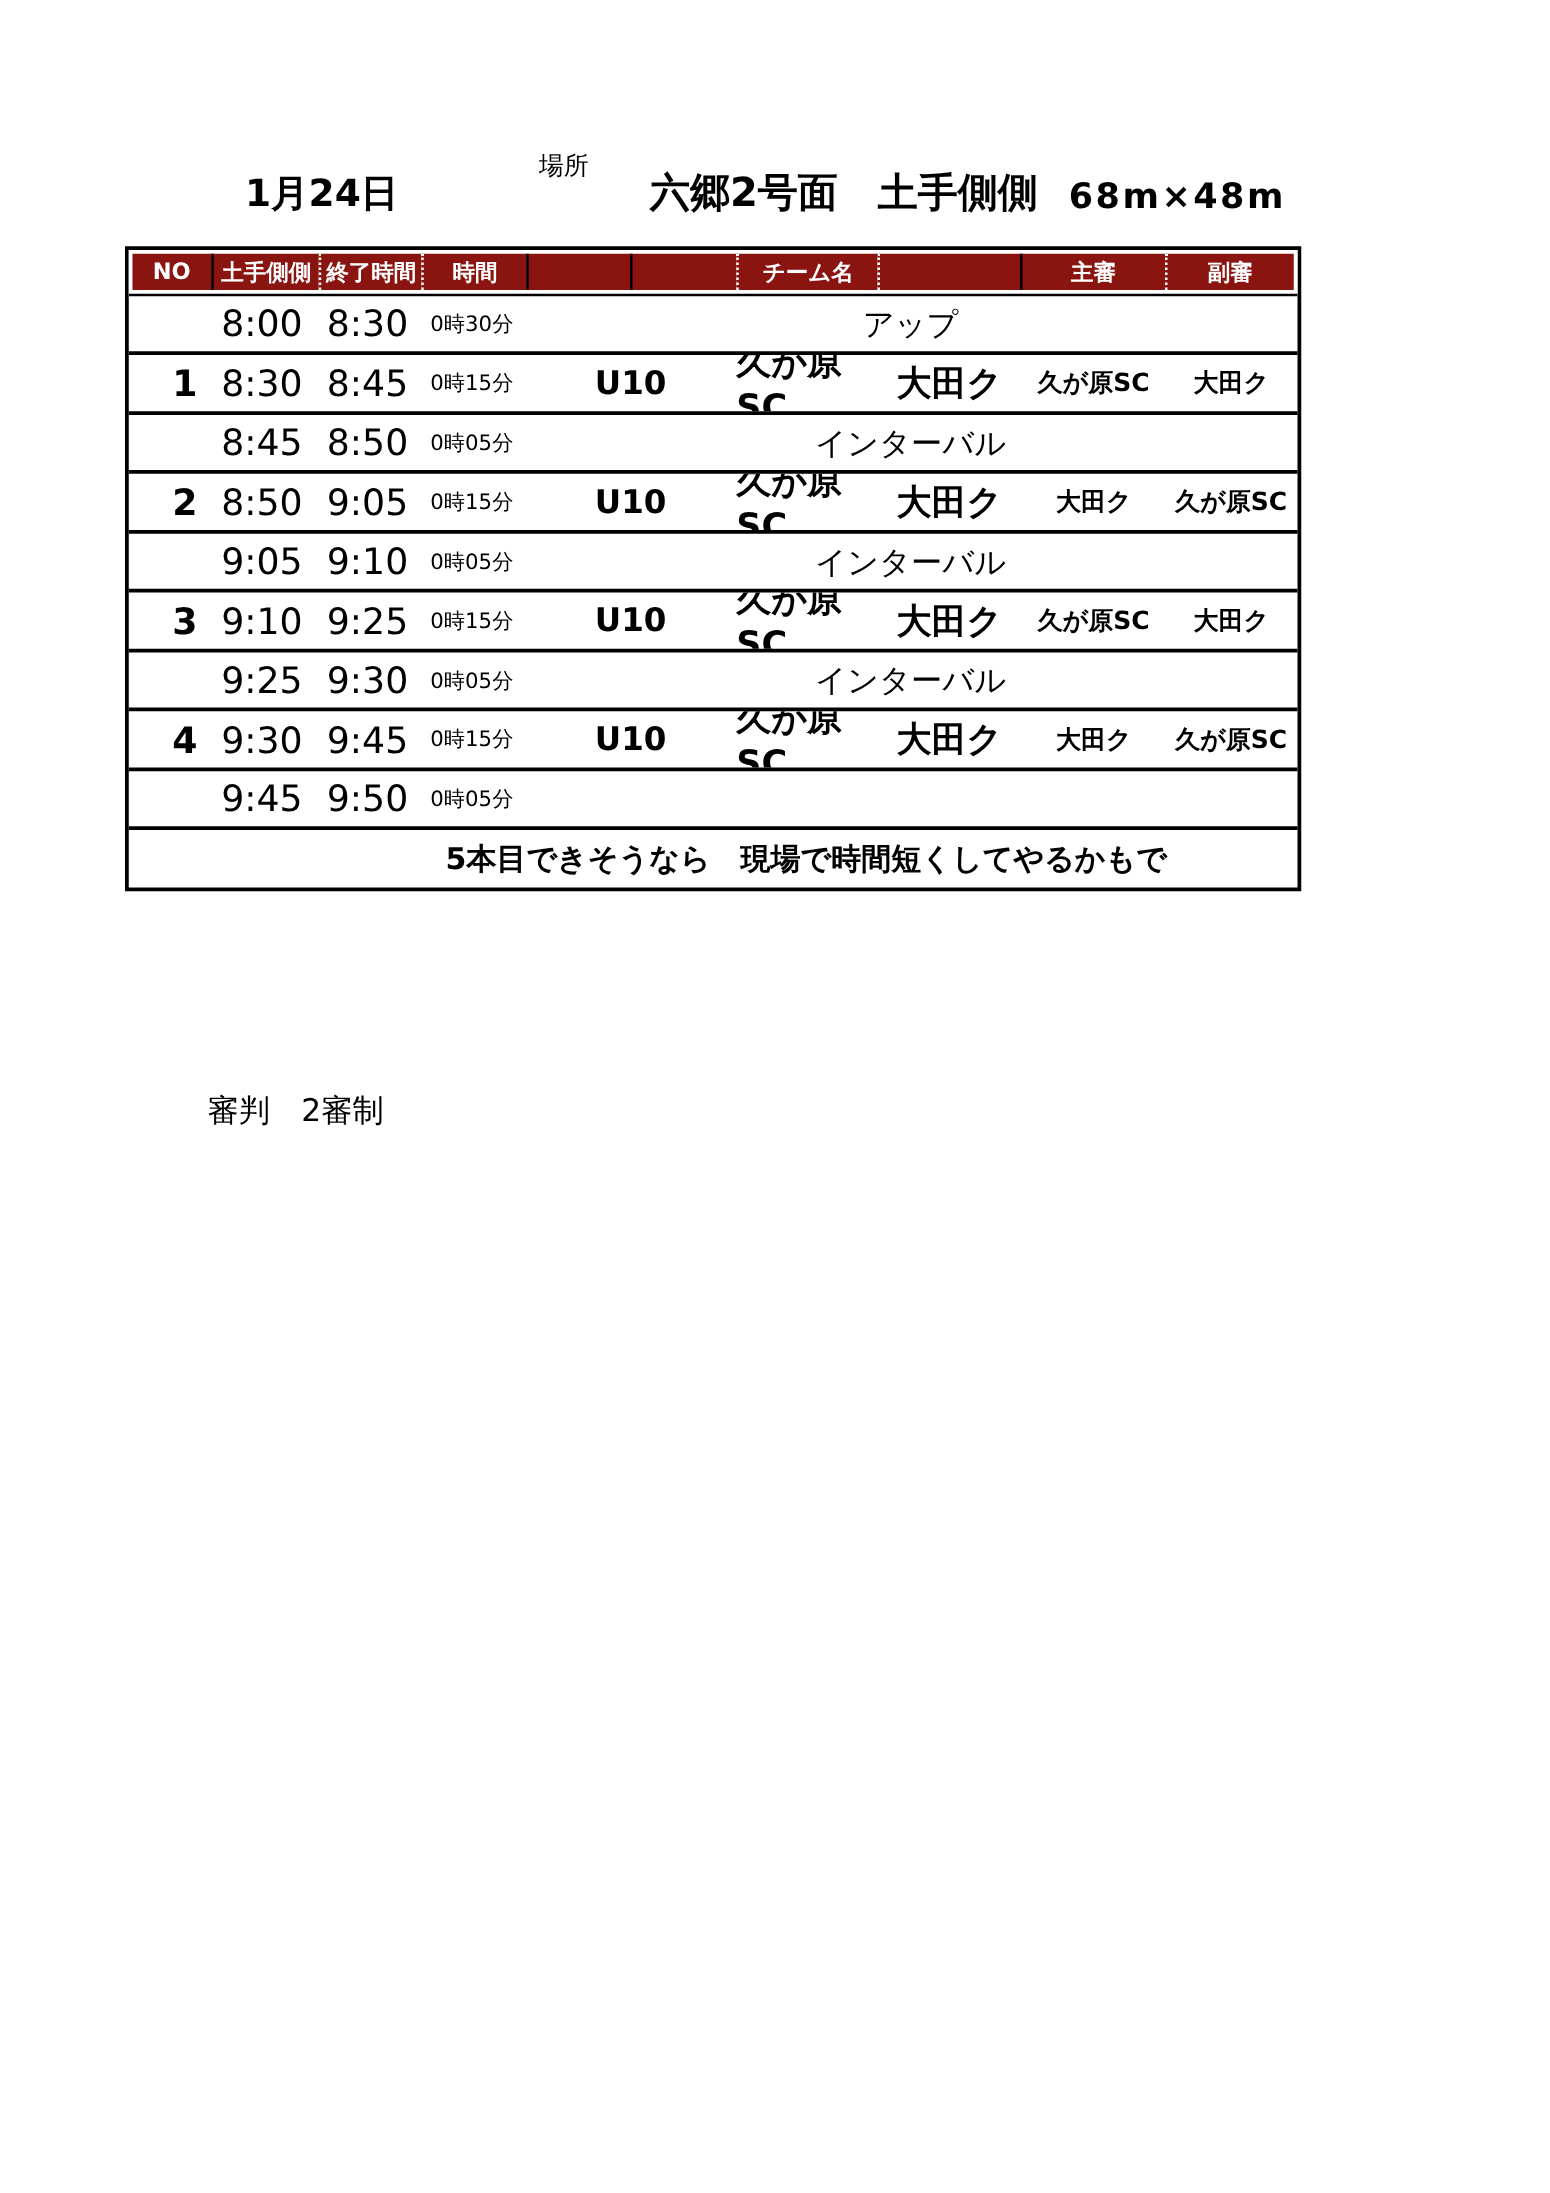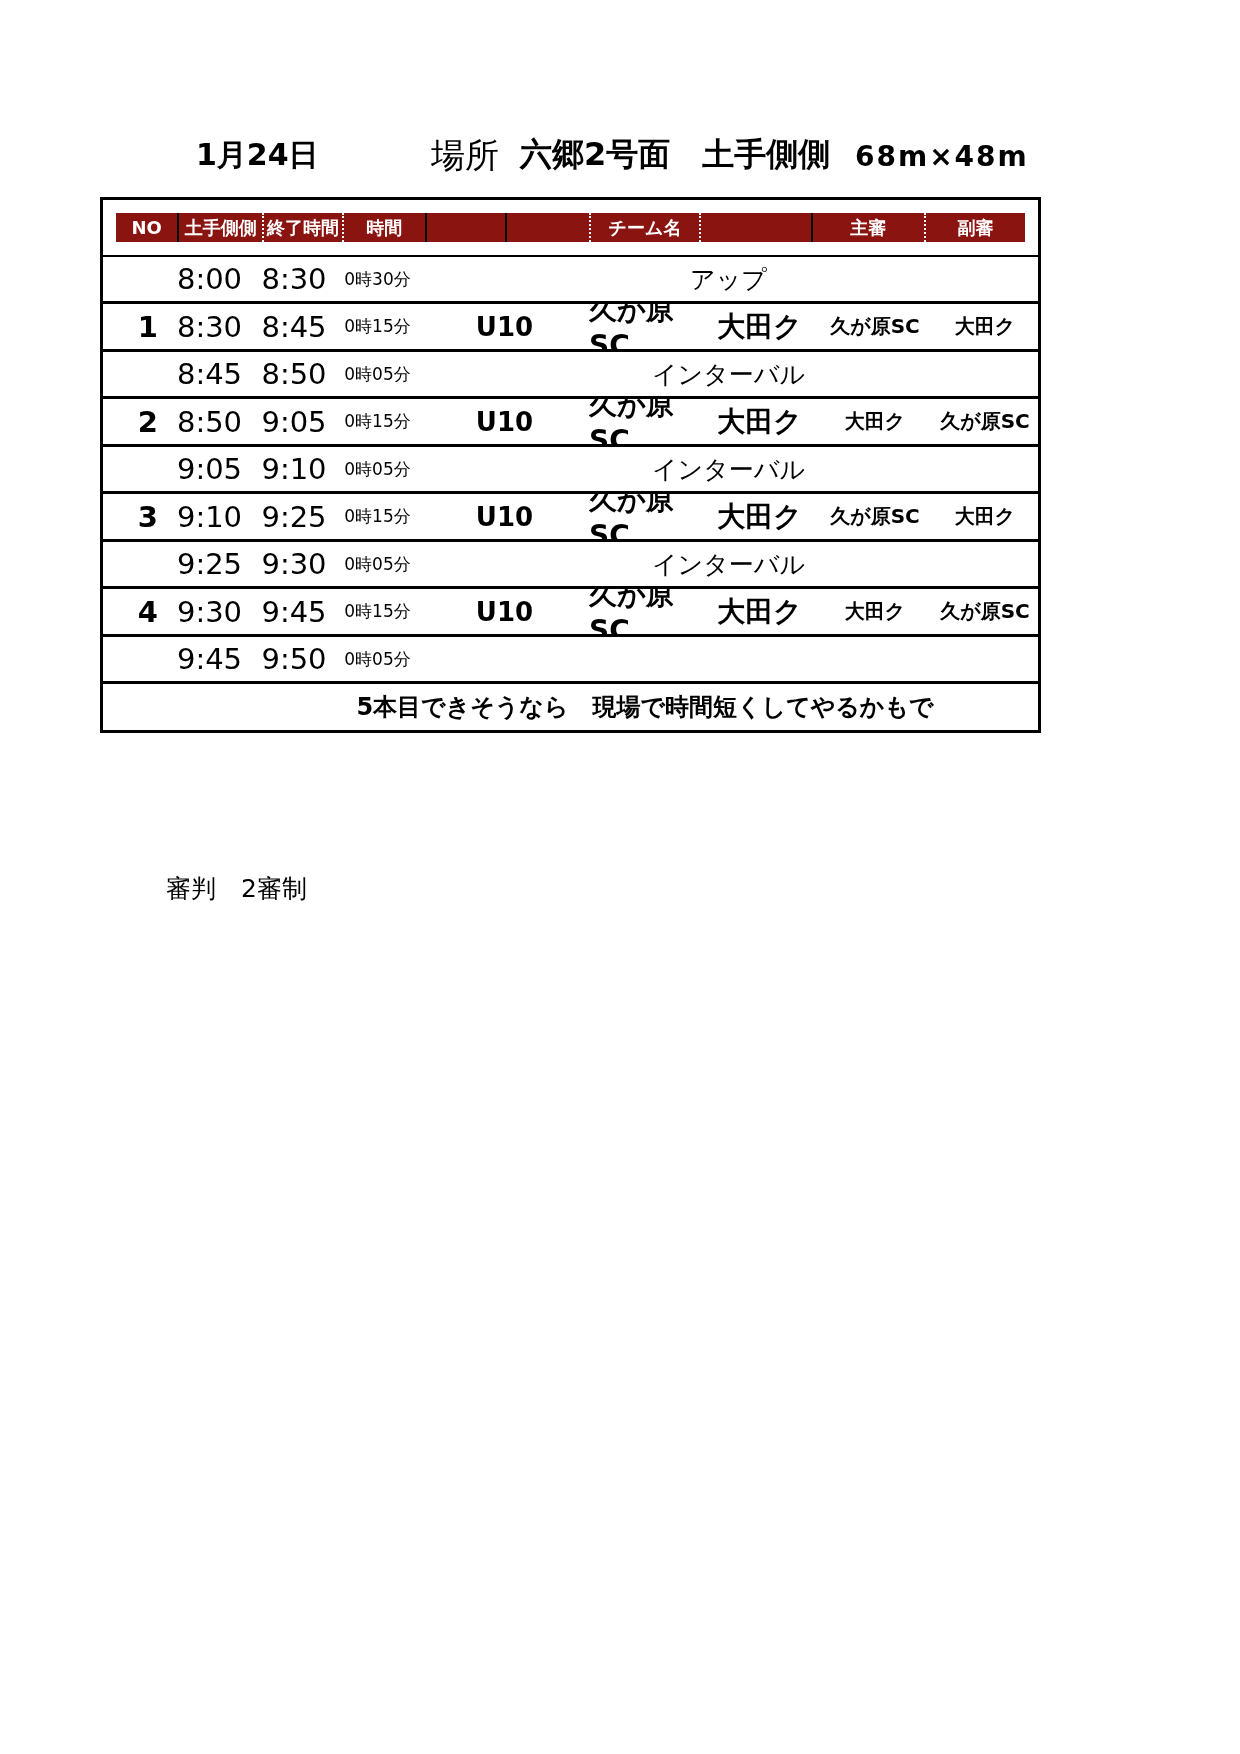--- a/index.html
+++ b/index.html
@@ -1,28 +1,28 @@
 <!DOCTYPE html>
 <html><head>
 <meta charset="utf-8">
 <style>
   * { margin:0; padding:0; box-sizing:border-box; }
   html,body { width:1240px; height:1754px; background:#ffffff; position:relative;
     font-family:"DejaVu Sans","Liberation Sans",sans-serif; color:#000; }
 
   
   .title-date   { position:absolute; left:196px; top:135px; font-size:30px;font-weight:bold; }
-  .title-place  { position:absolute; left:431px; top:133px; font-size:34px; }
+  .title-place  { position:absolute; left:431px; top:119px; font-size:20px; }
   .title-venue  { position:absolute; left:520px; top:133px; font-size:32px; font-weight:bold; }
   .title-size   { position:absolute; left:855px; top:140px; font-size:28px; font-weight:bold; letter-spacing:2px; }
 
   
   .schedule { position:absolute; left:100px; top:197px; width:941px; border:3px solid #000; background:#fff; }
 
-  .thead { display:flex; background:#fff; padding:13px; border-bottom:2px solid #000; }
+  .thead { display:flex; background:#fff; padding:3px; border-bottom:2px solid #000; }
   .th { background:#8a1410; color:#fff; font-size:18px; font-weight:bold;
         height:29px; display:flex; align-items:center; justify-content:center; }
   .th.sep-solid  { border-left:2px solid #000; }
   .th.sep-dotted { border-left:2px dotted #fff; }
   .w1{width:63px}.w2{width:87px}.w3{width:82px}.w4{width:85px}.w5{width:83px}
   .w6{width:86px}.w7{width:113px}.w8{width:115px}.w9{width:116px}.w10{width:104px}
 
   .trow { display:grid; grid-template-columns:63px 87px 82px 85px 83px 86px 113px 115px 116px 104px;
           border-bottom:3px solid #000; align-items:stretch; }
   .trow:last-child { border-bottom:none; }

